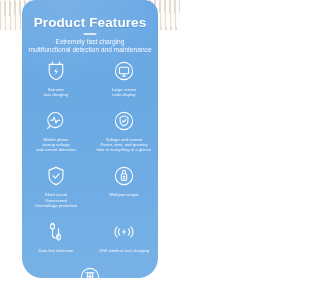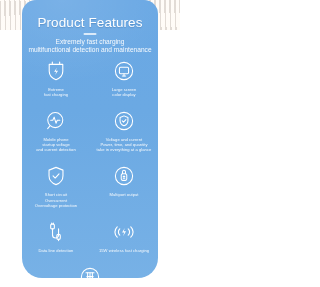--- a/index.html
+++ b/index.html
@@ -35,21 +35,21 @@
     border-radius:14px 14px 20px 20px;
     overflow:hidden;
   }
   .card:before{
     content:"";position:absolute;left:-40px;top:-60px;width:200px;height:150px;
     background:radial-gradient(ellipse at 40% 40%, rgba(255,255,255,.10), rgba(255,255,255,0) 65%);
   }
 
   .title{
     position:absolute;left:0;right:0;top:15px;text-align:center;
-    font-size:13.5px;font-weight:400;color:#ffffff;letter-spacing:.1px;
+    font-size:13.5px;font-weight:700;color:#ffffff;letter-spacing:.1px;
     text-shadow:0 1px 1px rgba(40,80,130,.28);
   }
   .divider{
     position:absolute;left:50%;transform:translateX(-50%);top:33px;
     width:13px;height:1.5px;background:rgba(255,255,255,.75);border-radius:1px;
   }
   .sub{
     position:absolute;left:4px;right:4px;top:38px;text-align:center;
     font-size:6.6px;line-height:8.4px;color:rgba(255,255,255,.94);
     font-weight:400;letter-spacing:0;

